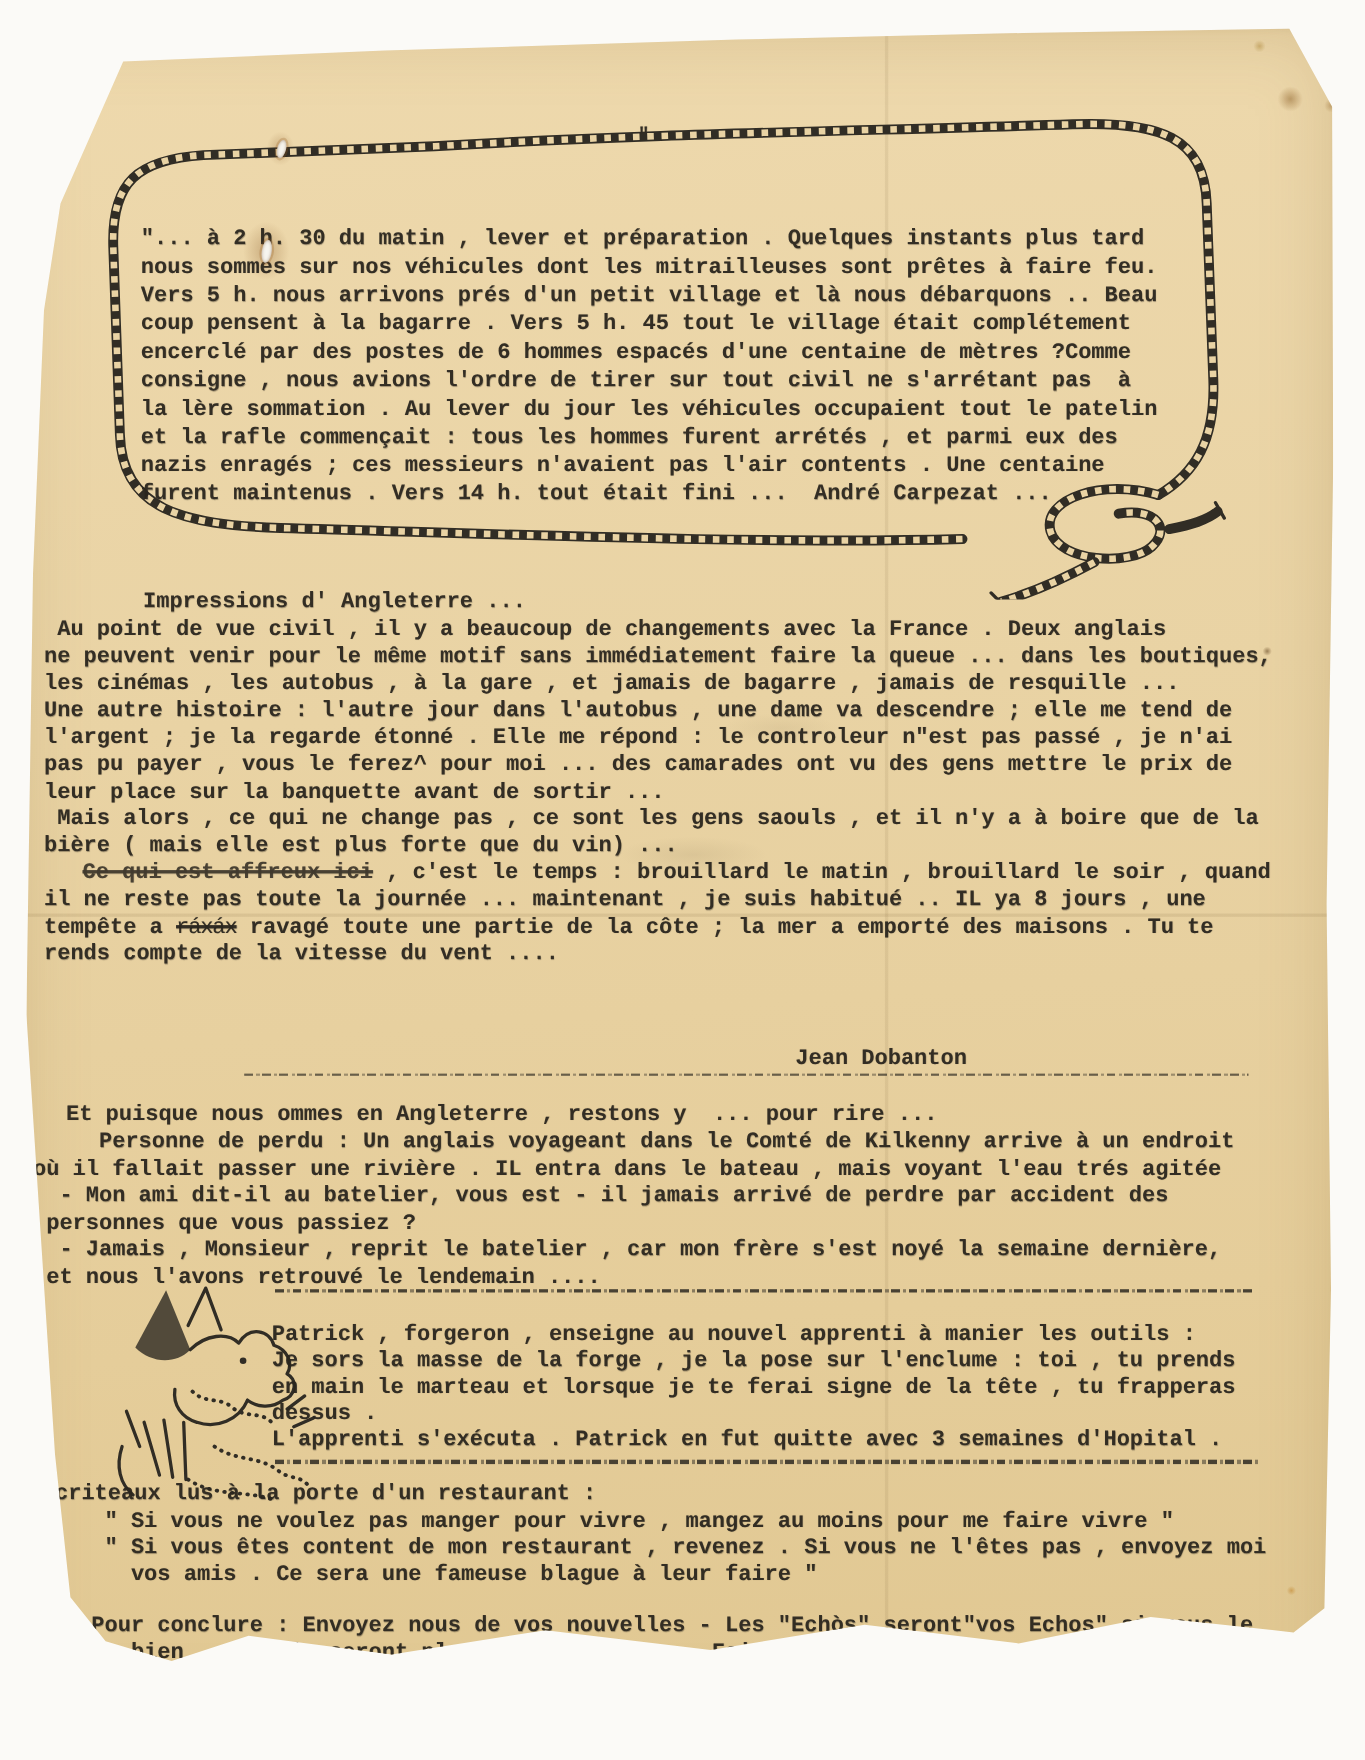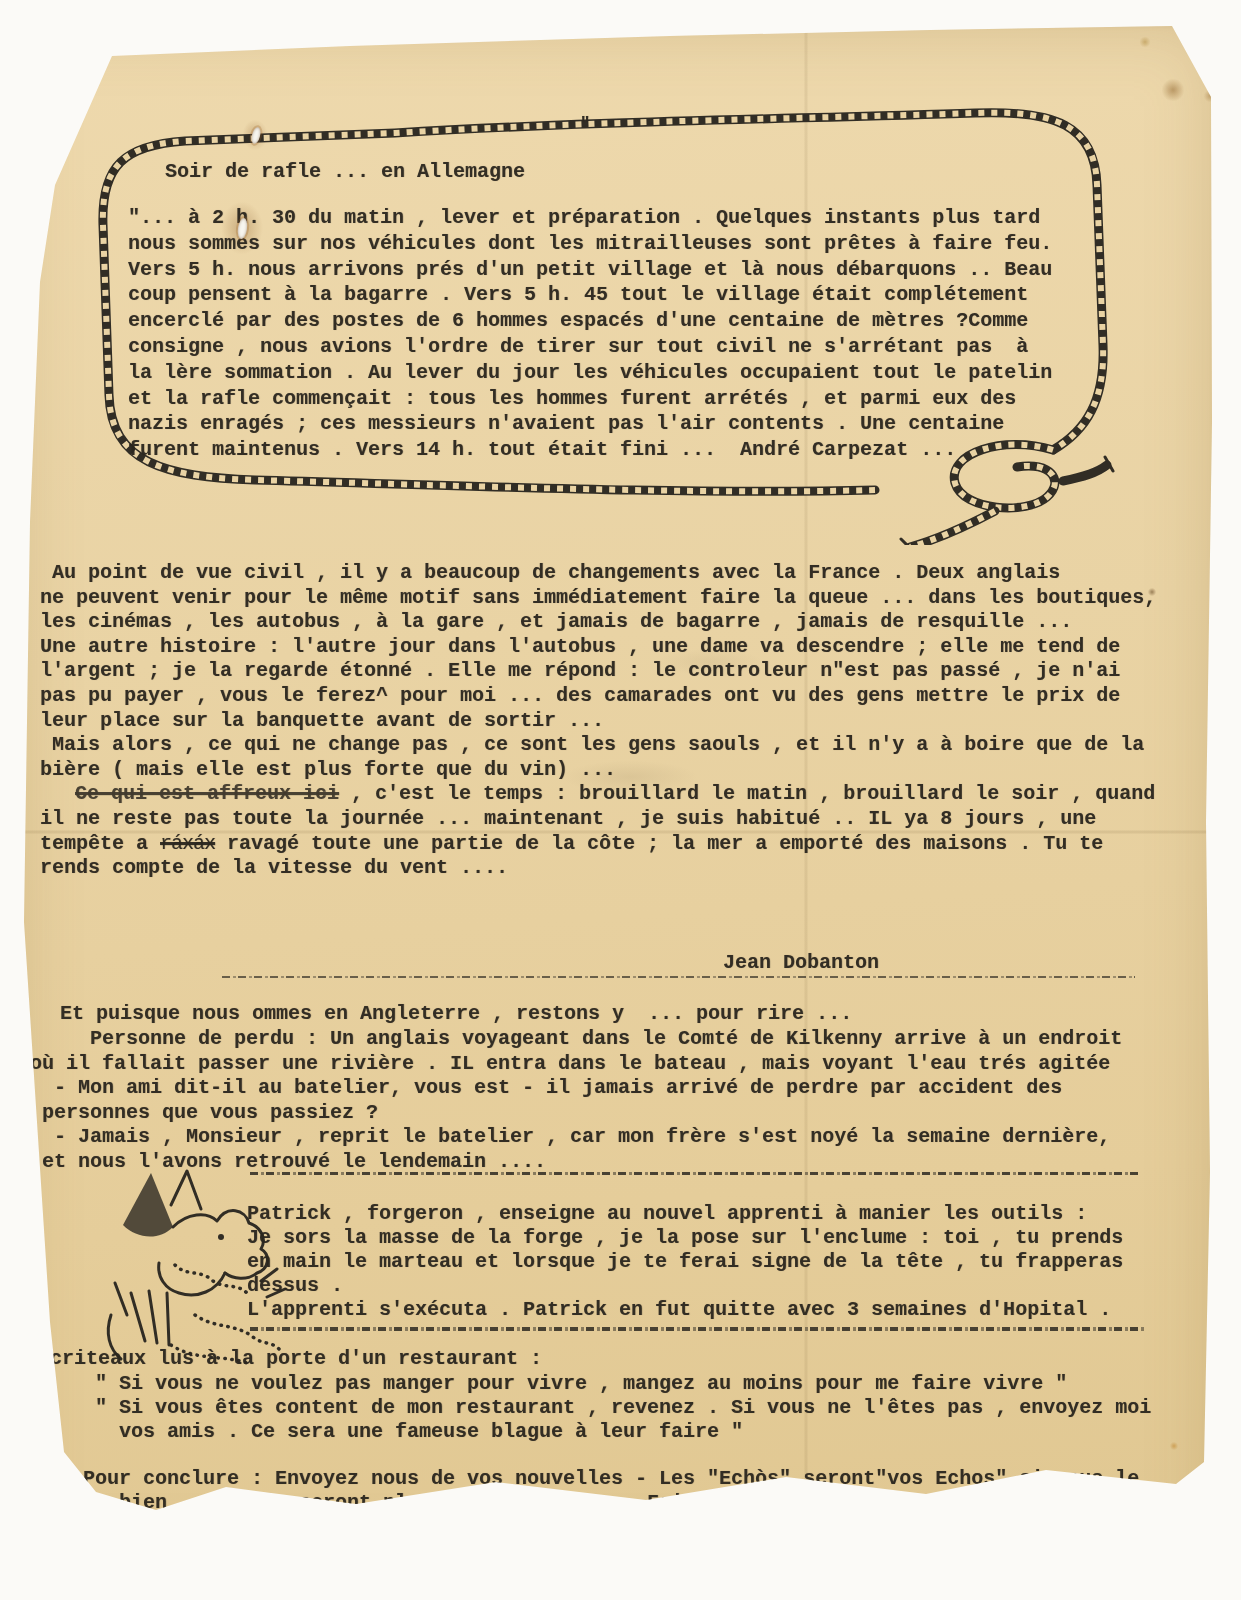--- a/index.html
+++ b/index.html
@@ -95,32 +95,32 @@
     <path class="rope-core" d="M 958,345 C 908,330 852,348 860,378 C 868,406 932,410 952,392 C 970,376 956,356 922,362"></path>
     <path class="rope-hatch" d="M 958,345 C 908,330 852,348 860,378 C 868,406 932,410 952,392 C 970,376 956,356 922,362"></path>
     <path class="rope-core" d="M 900,406 C 870,422 840,435 815,442"></path>
     <path class="rope-hatch" d="M 900,406 C 870,422 840,435 815,442"></path>
     <path class="rope-core" d="M 968,376 C 988,372 1002,368 1012,360"></path>
     <path class="rope-thin" d="M 1010,352 L 1018,366 M 806,434 L 820,448"></path>
   </svg>
 
   <span class="mono" id="rope-mark">"</span>
 
-  <div class="mono" id="title-rafle">Soir de rafle ... en Allemagne</div>
   <div class="mono" id="body-rafle">"... à 2 h. 30 du matin , lever et préparation . Quelques instants plus tard
 nous sommes sur nos véhicules dont les mitrailleuses sont prêtes à faire feu.
 Vers 5 h. nous arrivons prés d'un petit village et là nous débarquons .. Beau
 coup pensent à la bagarre . Vers 5 h. 45 tout le village était complétement
 encerclé par des postes de 6 hommes espacés d'une centaine de mètres ?Comme
 consigne , nous avions l'ordre de tirer sur tout civil ne s'arrétant pas  à
 la lère sommation . Au lever du jour les véhicules occupaient tout le patelin
 et la rafle commençait : tous les hommes furent arrétés , et parmi eux des
 nazis enragés ; ces messieurs n'avaient pas l'air contents . Une centaine
 furent maintenus . Vers 14 h. tout était fini ...  André Carpezat ...</div>
 
+  <div class="mono" id="title-impressions">Impressions d' Angleterre ...</div>
   <div class="mono" id="body-impressions"><span> Au point de vue civil , il y a beaucoup de changements avec la France . Deux anglais
 ne peuvent venir pour le même motif sans immédiatement faire la queue ... dans les boutiques,
 les cinémas , les autobus , à la gare , et jamais de bagarre , jamais de resquille ...
 Une autre histoire : l'autre jour dans l'autobus , une dame va descendre ; elle me tend de
 l'argent ; je la regarde étonné . Elle me répond : le controleur n"est pas passé , je n'ai
 pas pu payer , vous le ferez^ pour moi ... des camarades ont vu des gens mettre le prix de
 leur place sur la banquette avant de sortir ...
 </span><span> Mais alors , ce qui ne change pas , ce sont les gens saouls , et il n'y a à boire que de la
 bière ( mais elle est plus forte que du vin) ...
 </span><span class="strike">Ce qui est affreux ici</span><span> , c'est le temps : brouillard le matin , brouillard le soir , quand

